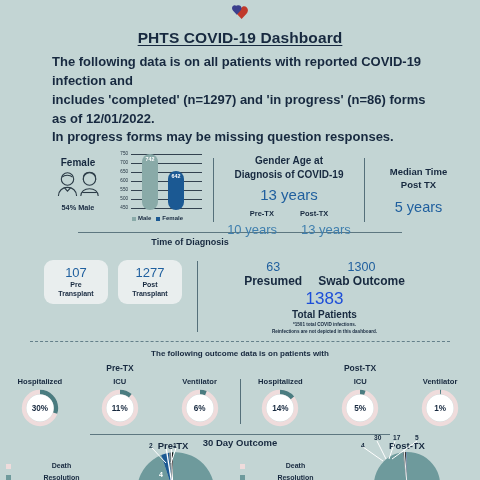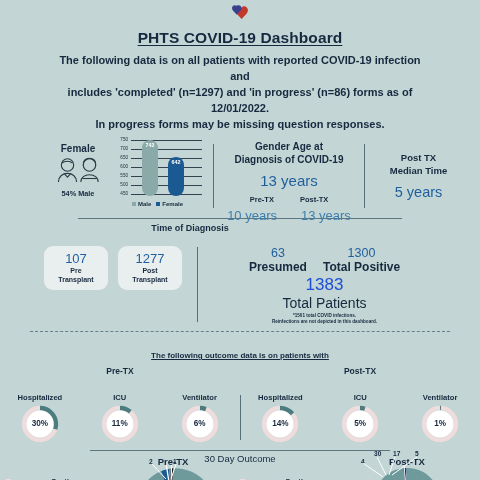--- a/index.html
+++ b/index.html
@@ -29,22 +29,22 @@
   .title {
     text-align:center;
     font-size: 15.5px;
     font-weight: bold;
     letter-spacing:.1px;
     margin-top: 6px;
     text-decoration: underline;
     text-underline-offset: 2px;
   }
   .intro {
-    text-align:center;
-    font-size: 11px;
+    text-align:left;
+    font-size: 13px;
     font-weight: bold;
     line-height: 1.45;
     margin: 6px 52px 0 52px;
   }
 
   
   .row1 { display:flex; margin-top:7px; height: 78px; padding: 0 8px; }
   .cell-gender { width: 205px; display:flex; align-items:flex-start; padding-left:38px; }
   .gender-left { width:64px; text-align:center; padding-top:3px;}
   .gender-title { font-size:10px; font-weight:bold; }
@@ -92,44 +92,44 @@
     display:flex; flex-direction:column; align-items:center; justify-content:center;
   }
   .box-num { font-size:13px; color:#1f5f9e; }
   .box-lbl { font-size:7px; font-weight:bold; line-height:1.25; text-align:center; margin-top:1px;}
   .vdiv2 { width:1px; background:#55707a; margin: 1px 9px 4px 9px; }
   .presum { flex:1; text-align:center; }
   .pres-row { display:flex; justify-content:center; gap:16px; }
   .pres-num { font-size:12.5px; color:#1f5f9e; }
   .pres-lbl { font-size:12px; font-weight:bold; margin-top:0px;}
   .tot-num { font-size:17px; color:#1d4ed8; margin-top:1px;}
-  .tot-lbl { font-size:14px; font-weight:normal; }
+  .tot-lbl { font-size:10px; font-weight:bold; }
   .foot-note { font-size:4.6px; font-weight:bold; line-height:1.45; margin-top:2px; }
 
   .dashed { border-top:1px dashed #64808a; margin: 5px 30px 0 30px; }
 
   
-  .outcome-intro { text-align:center; font-size:8px; font-weight:bold; line-height:1.45; margin-top:18px;text-decoration:underline;}
+  .outcome-intro { text-align:center; font-size:8px; font-weight:bold; line-height:1.45; margin-top:6px;}
   .tx-heads { display:flex; margin-top:4px; }
   .tx-heads > div { flex:1; text-align:center; font-size:8.5px; font-weight:bold;}
-  .donut-row { display:flex; margin-top:17px; padding:0 0; }
+  .donut-row { display:flex; margin-top:4px; padding:0 0; }
   .donut-group { flex:1; display:flex; justify-content:space-around; }
   .donut-cell { text-align:center; width:66px; }
   .donut-lbl { font-size:7.6px; font-weight:bold; margin-bottom:2px;}
   .donut { position:relative; width:40px; height:40px; margin:0 auto; }
   .donut svg { display:block; }
   .donut-val {
     position:absolute; inset:0; display:flex; align-items:center; justify-content:center;
     font-size:8.2px; font-weight:bold;
   }
   .vdiv3 { width:1px; background:#55707a; margin:2px 0 4px 0; }
 
   
   .hline2 { height:1px; background:#5d7780; margin: 6px 90px 0 90px; }
-  .pie-title { text-align:center; font-size:9.5px; font-weight:normal; margin-top:2px;}
+  .pie-title { text-align:center; font-size:9.5px; font-weight:bold; margin-top:2px;}
   .pies { display:flex; margin-top:-8px; padding:0 6px;}
   .pie-block { flex:1; display:flex; align-items:flex-start; }
   .legend { width:100px; padding-top:22px; }
   .legend-item { display:flex; align-items:center; font-size:7px; font-weight:bold; margin-bottom:3px; line-height:1.2;}
   .legend-sw { width:5px; height:5px; flex:0 0 5px; margin-right:6px; }
   .legend-txt { flex:1; text-align:center; }
   .pie-area { position:relative; flex:1; }
   .pie-cap { text-align:center; font-size:9.5px; font-weight:bold; }
   .pie-wrap { position:relative; width:84px; height:84px; margin: -2px auto 0 auto;}
   .pie-wrap.small { width:72px; height:72px; }
@@ -230,22 +230,22 @@
       <div class="age-val">
         <span>10 years</span>
         <span>13 years</span>
       </div>
     </div>
 
     <div class="vdiv"></div>
 
     <div class="cell-time">
       <div class="time-head">
+        <div>Median Time</div>
         <div>Post TX</div>
-        <div>Median Time</div>
       </div>
       <div class="time-big">5 years</div>
     </div>
   </div>
 
   <div class="hline"></div>
 
   <div class="row2">
     <div class="tod-title">Time of Diagnosis</div>
     <div class="row2-body">
@@ -269,21 +269,21 @@
       <div class="vdiv2"></div>
 
       <div class="presum">
         <div class="pres-row">
           <div>
             <div class="pres-num">63</div>
             <div class="pres-lbl">Presumed</div>
           </div>
           <div>
             <div class="pres-num">1300</div>
-            <div class="pres-lbl">Total Positive</div>
+            <div class="pres-lbl">Swab Outcome</div>
           </div>
         </div>
         <div class="tot-num">1383</div>
         <div class="tot-lbl">Total Patients</div>
         <div class="foot-note">
           <div>*1501 total COVID infections.</div>
           <div>Reinfections are not depicted in this dashboard.</div>
         </div>
       </div>
     </div>

